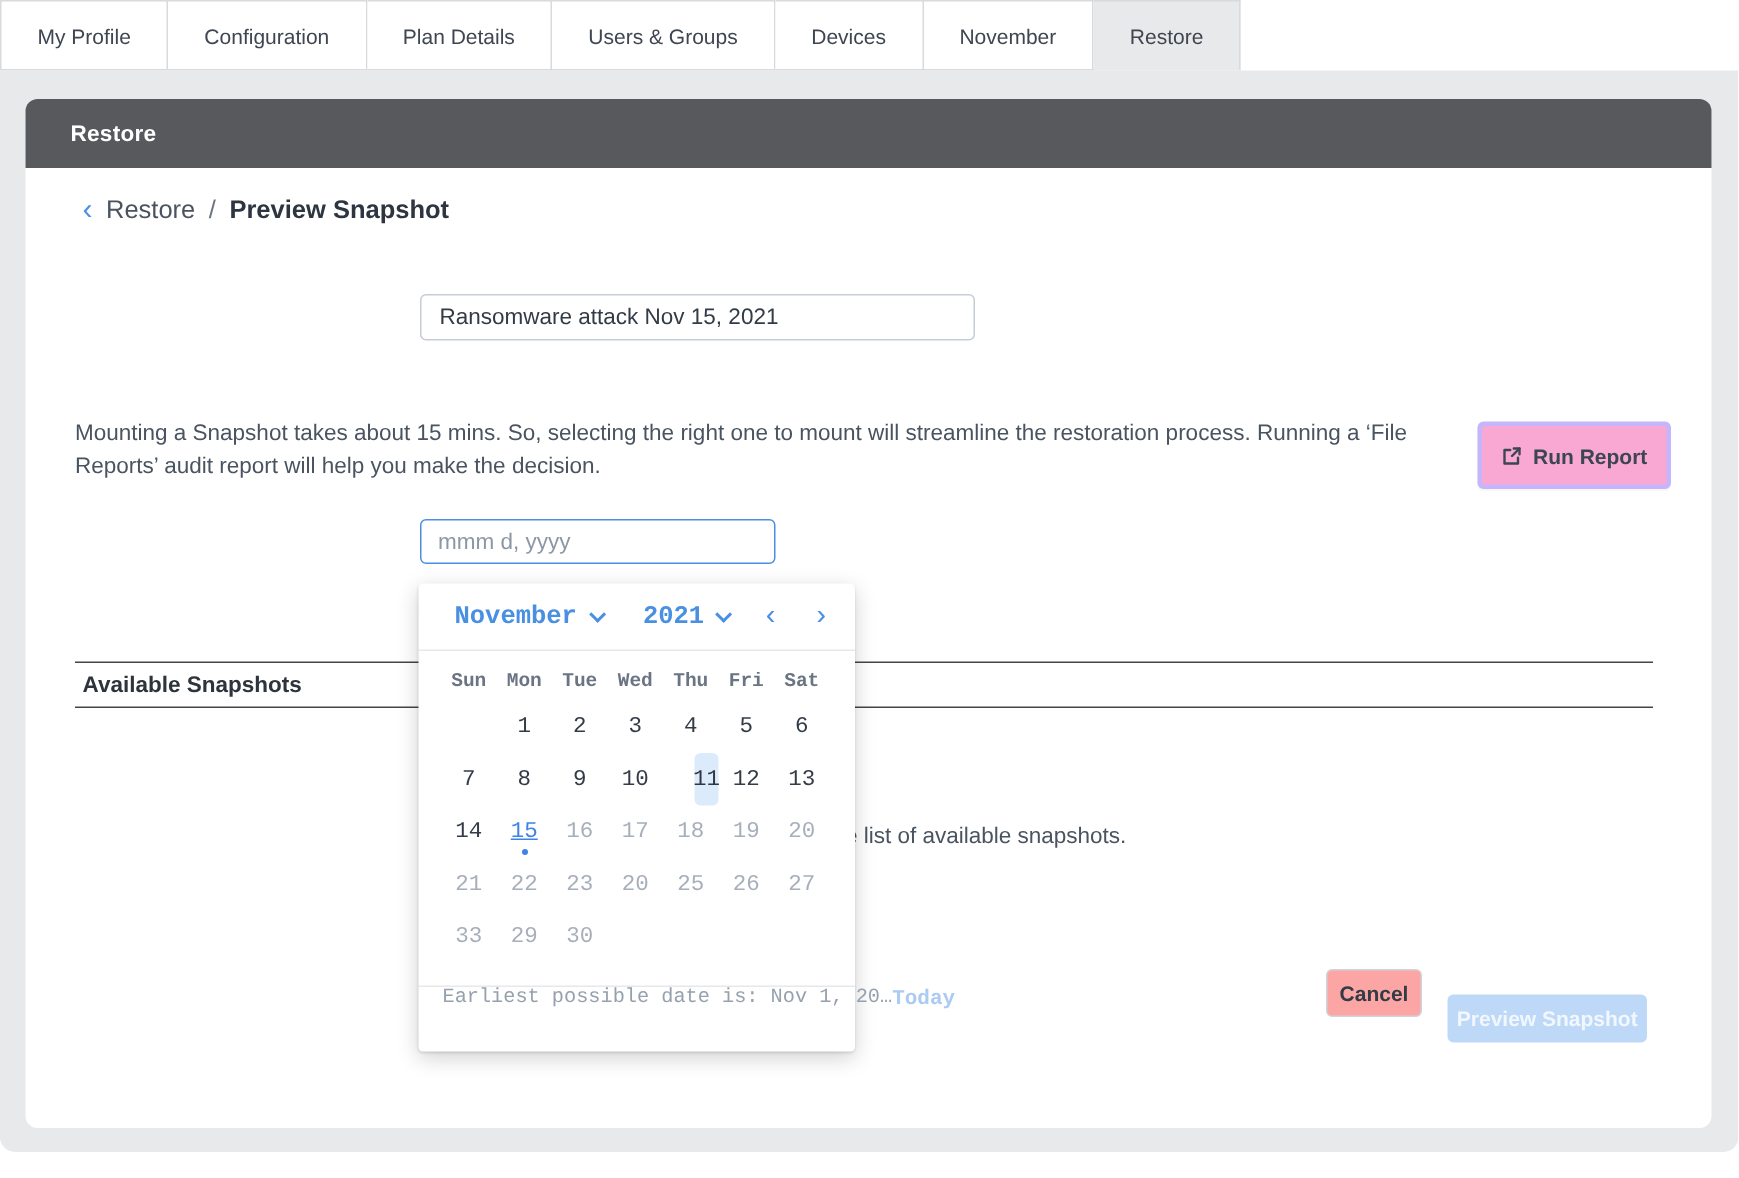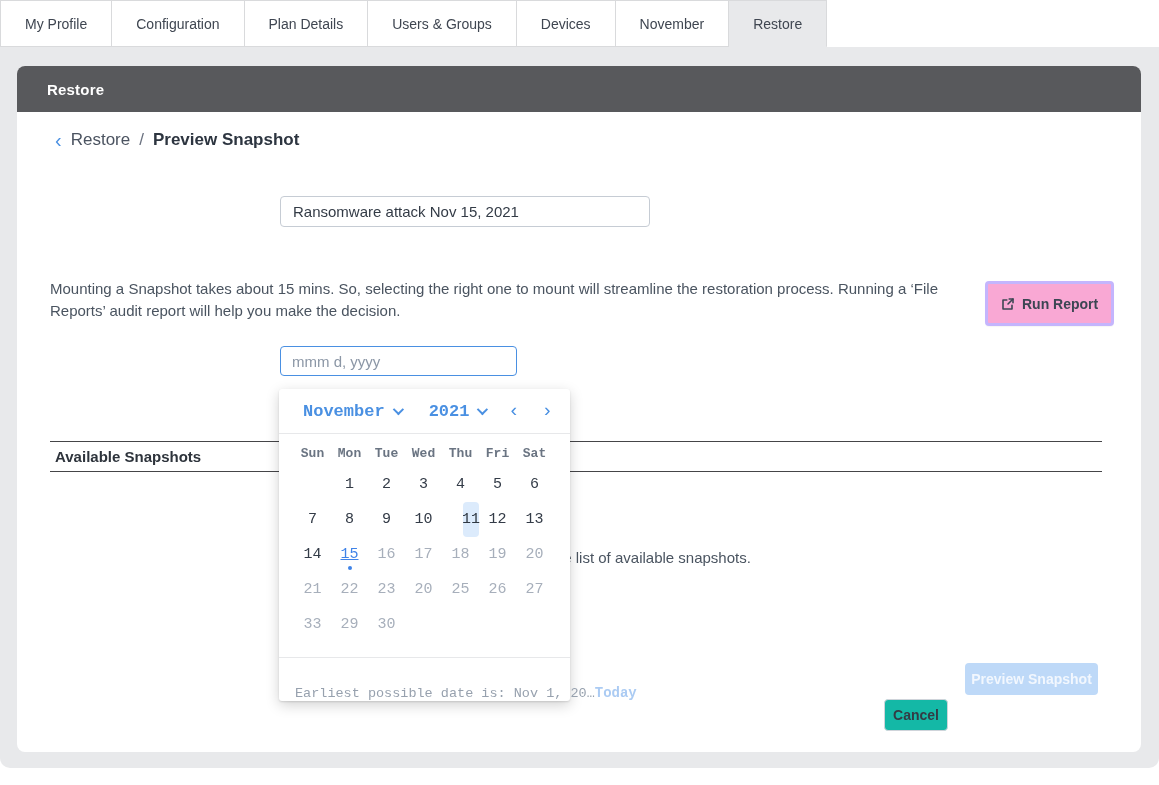--- a/index.html
+++ b/index.html
@@ -105,28 +105,28 @@
   }
   .day.blank { cursor:default; }
   .day.disabled { color:#a7afbb; cursor:default; }
   .day.selected { background:#dcebfc; color:#2f3842;margin-left:21px; }
   .day.today { color:#3f83e8; text-decoration:underline; }
   .day.today .today-dot {
     position:absolute; left:50%; bottom:2px; transform:translateX(-50%);
     width:4px; height:4px; border-radius:50%; background:#3f83e8;
   }
   .cal-footer-divider { position:absolute; left:0; top:268px; width:100%; height:1px; background:#e7e8ea; }
-  .cal-footer { position:absolute; left:0; top:269px; width:100%; height:43px; display:flex; align-items:flex-end; padding:0 16px; }
+  .cal-footer { position:absolute; left:0; top:269px; width:100%; height:43px; display:flex; align-items:flex-start; padding:0 16px; }
   .cal-note { font-size:13.5px; color:#97a1ae; white-space:nowrap; }
   .cal-today-btn { margin-left:auto; font-size:14px; font-weight:700; color:#abcbf3; cursor:default; }
 
   
   .cancel-btn {
-    position:absolute; left:884px; top:699px; width:64px; height:32px;
-    background:#14b8a6; border:1px solid #cfd4da; border-radius:4px;
+    position:absolute; left:884px; top:646px; width:64px; height:32px;
+    background:#fca5a5; border:1px solid #cfd4da; border-radius:4px;
     font-size:14px; font-weight:700; color:#333b45; cursor:pointer; z-index:3;
     font-family:"Liberation Sans", sans-serif;
   }
   .preview-btn {
     position:absolute; left:965px; top:663px; width:133px; height:32px;
     background:#bed9f8; border:none; border-radius:4px;
     font-size:14px; font-weight:700; color:#f2f7fe; cursor:default; z-index:3;
     font-family:"Liberation Sans", sans-serif;
   }
 </style>

